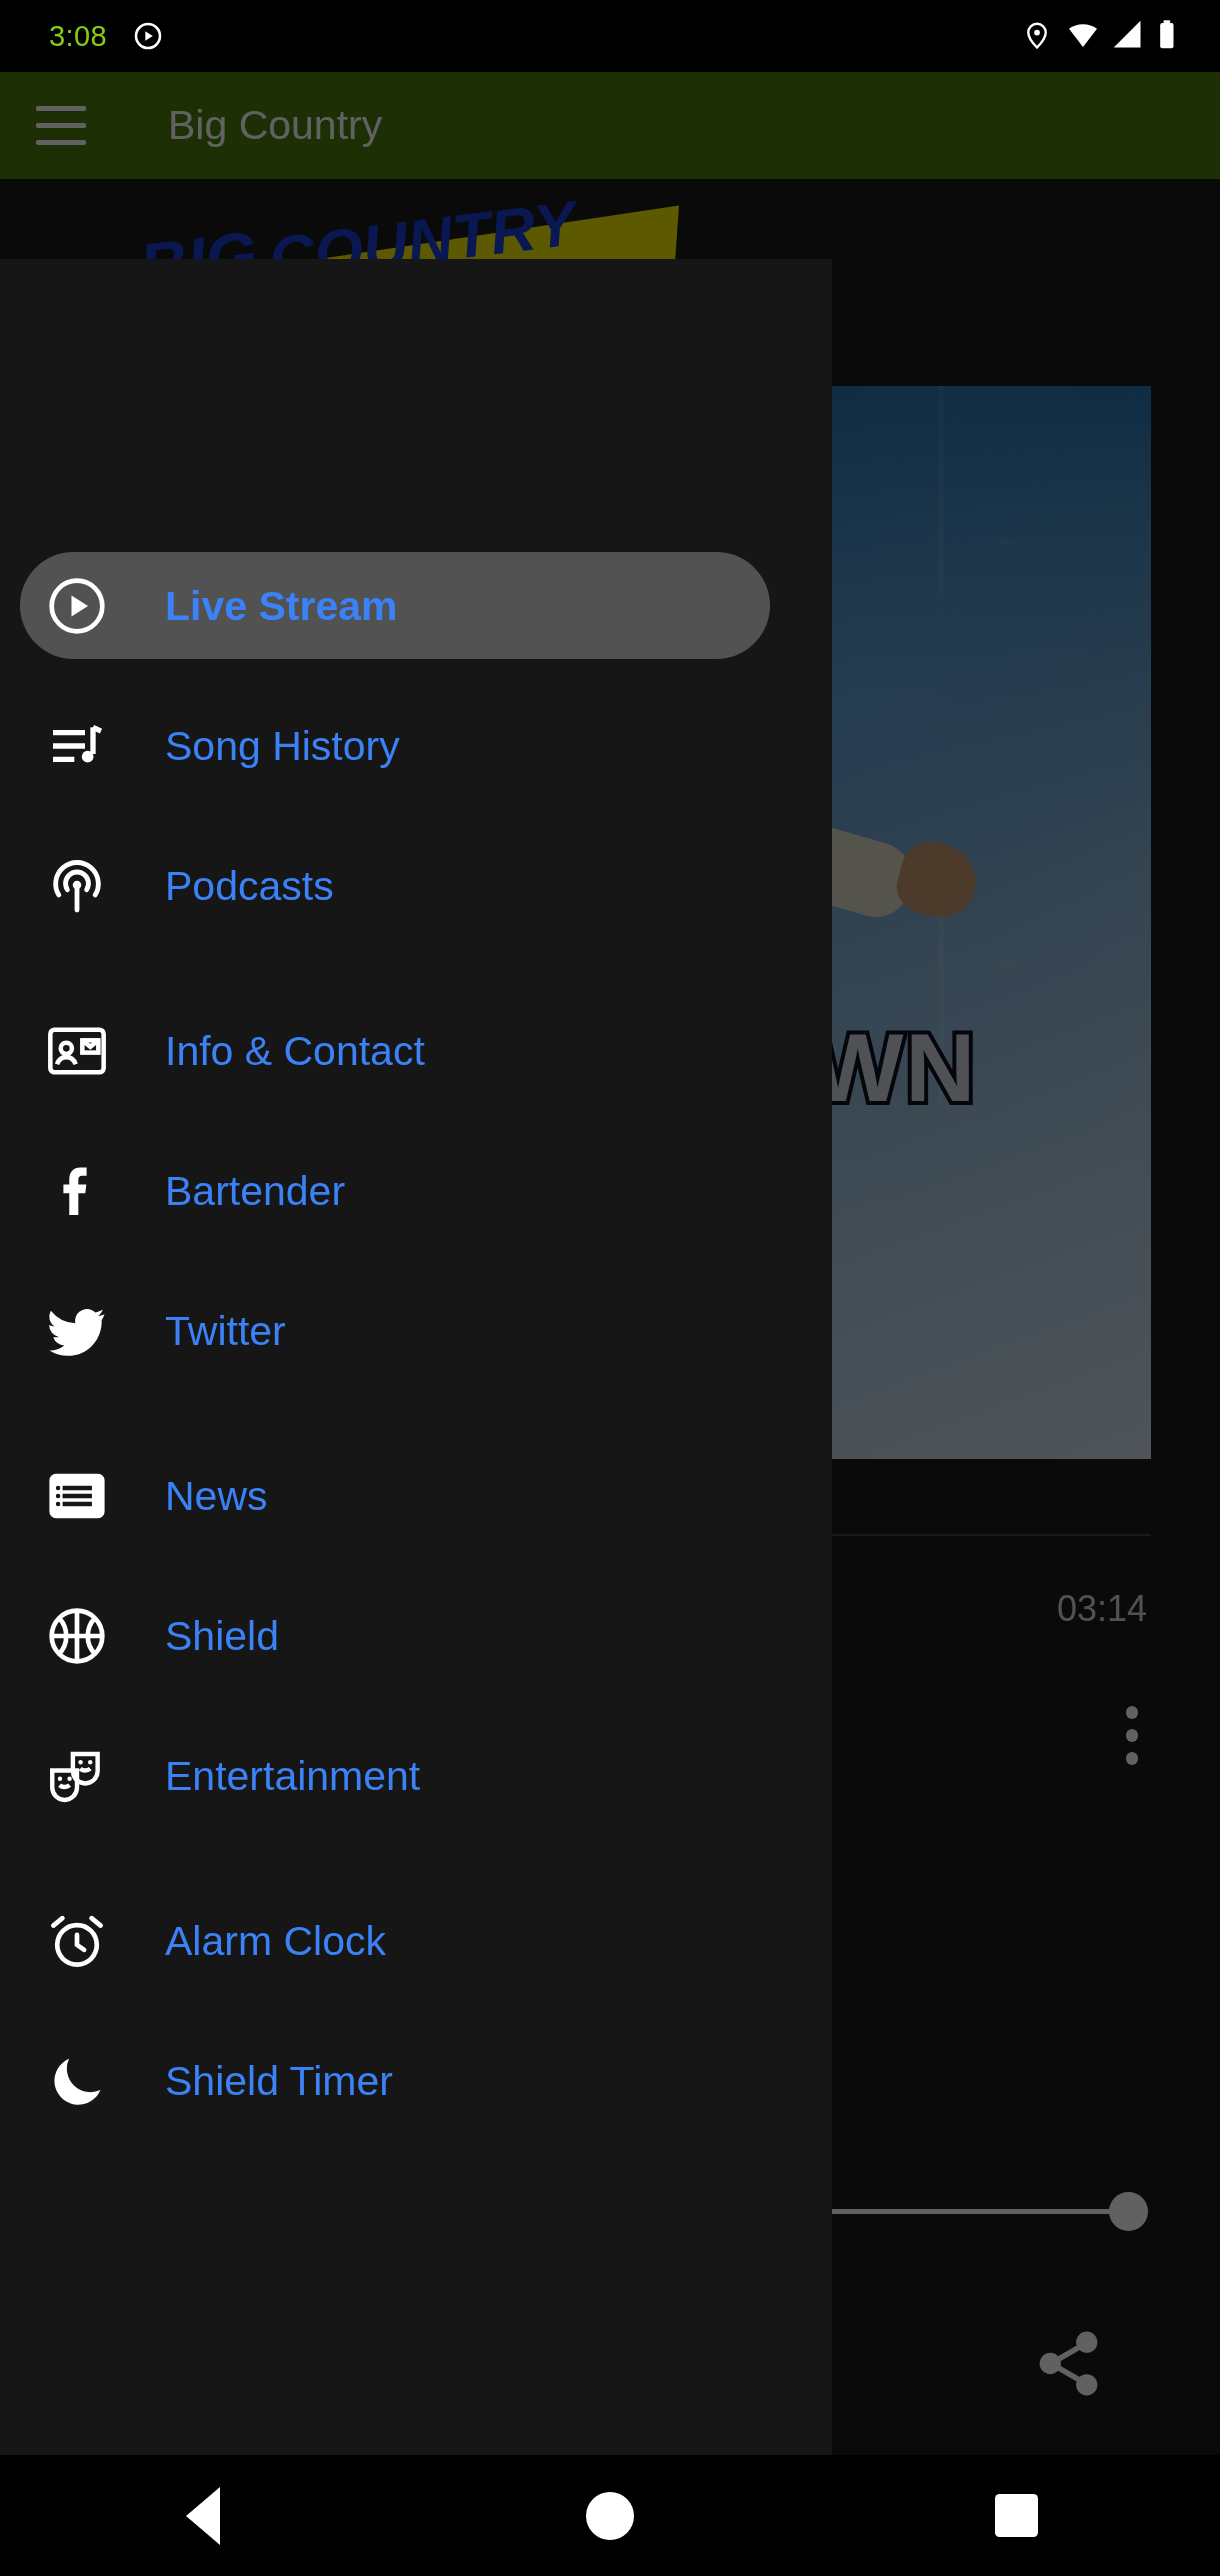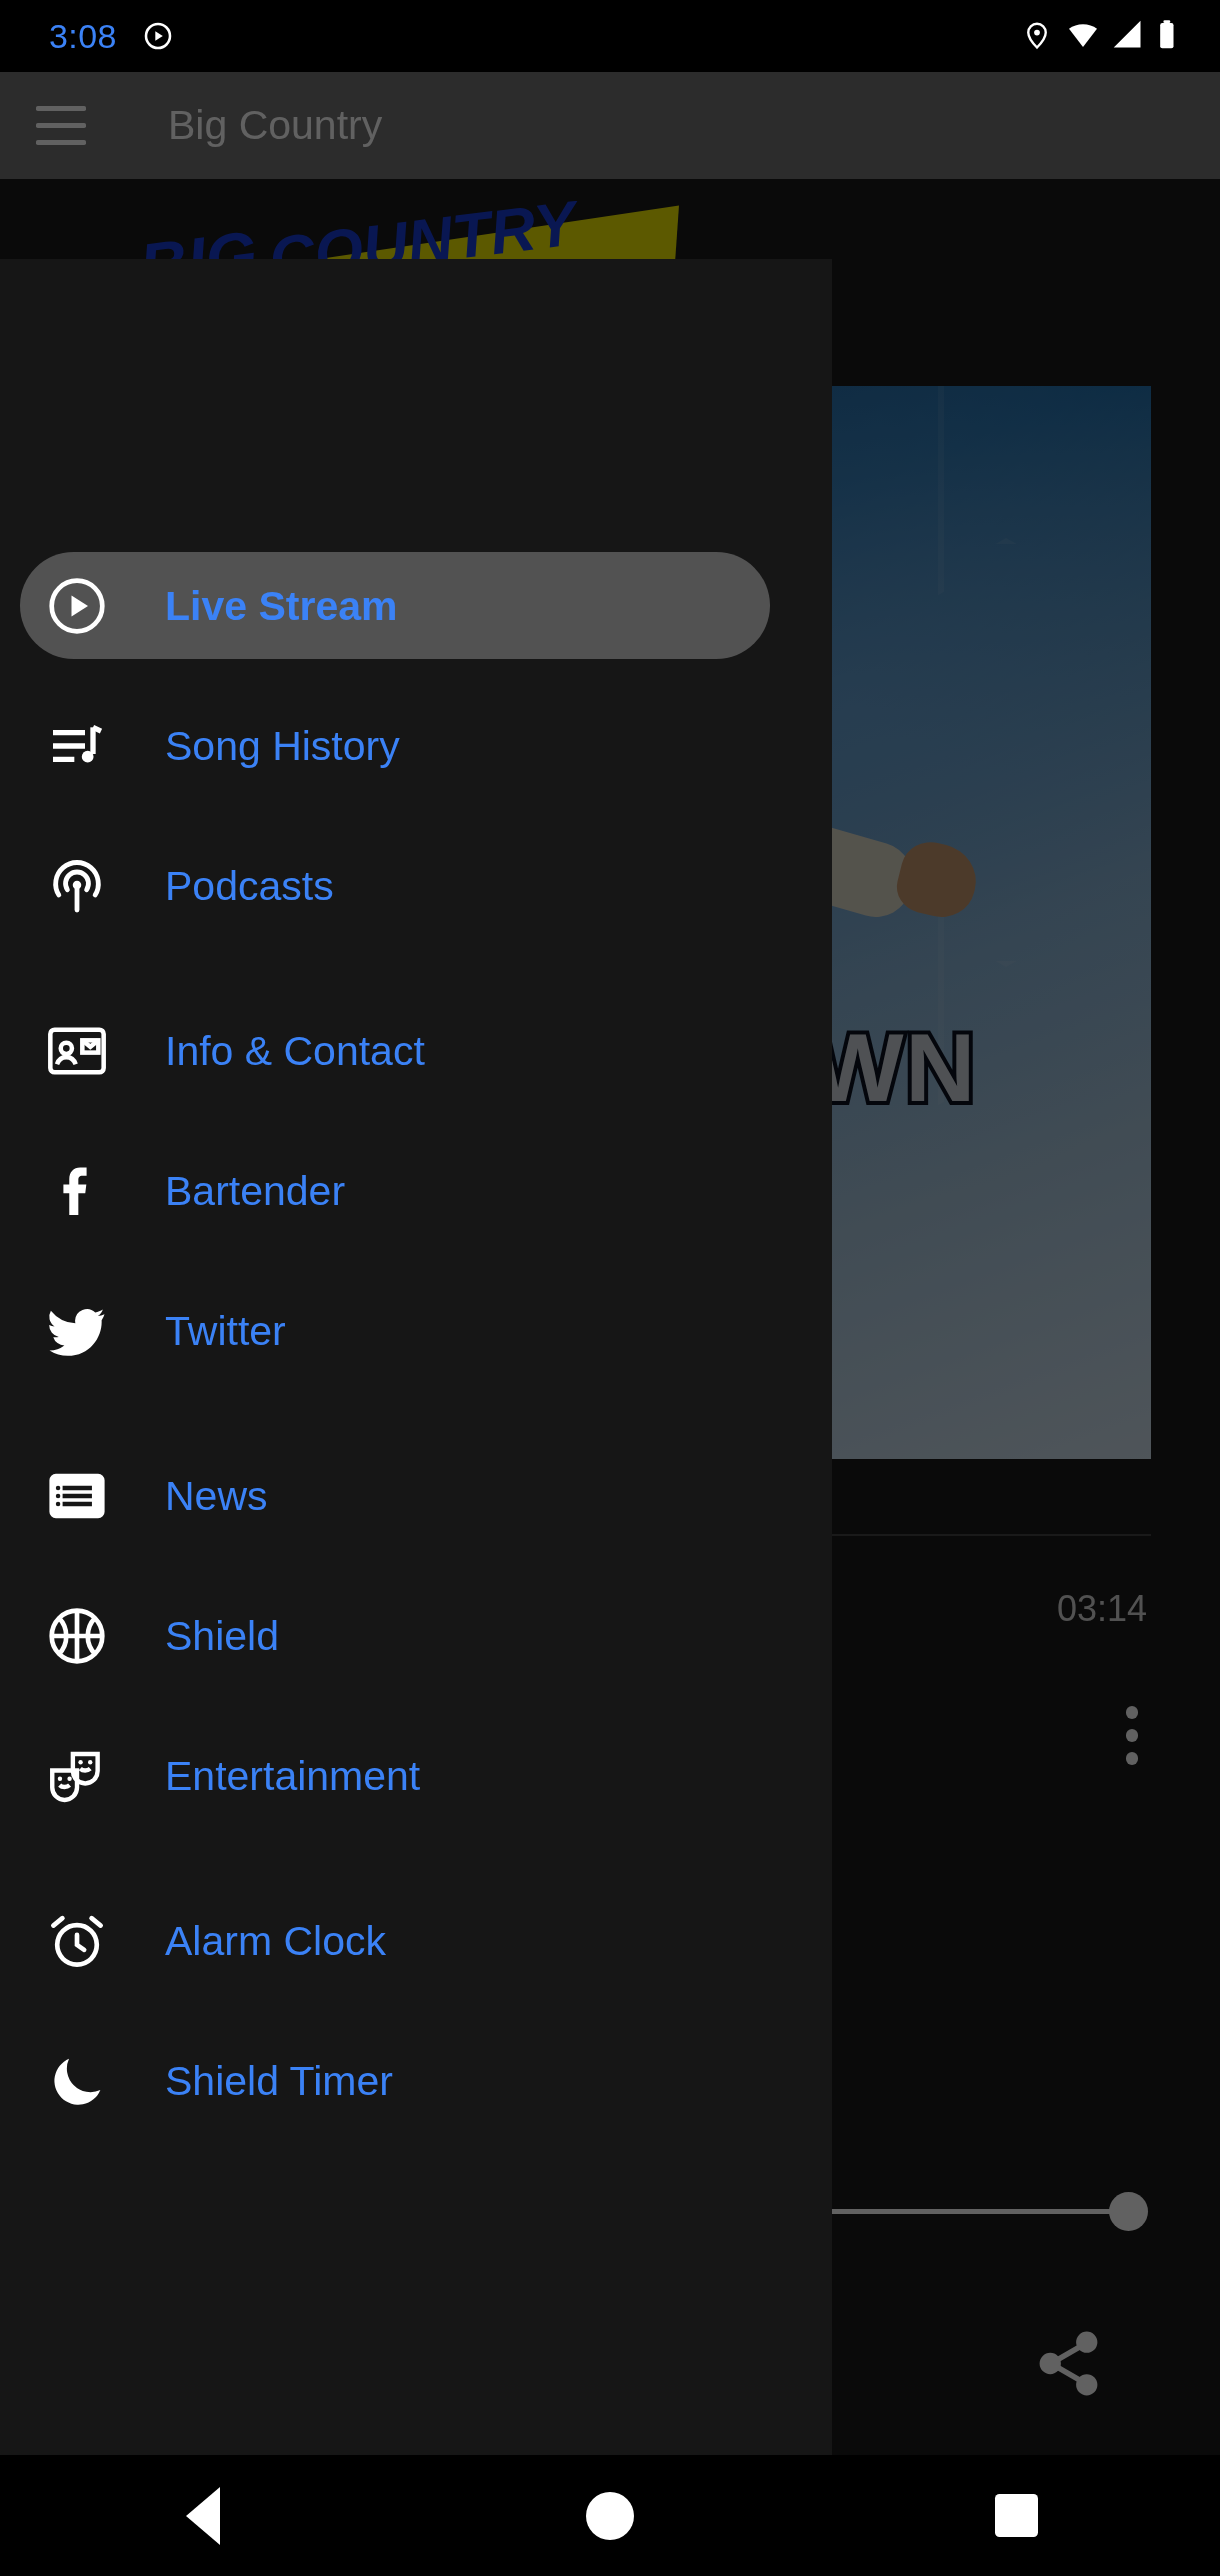--- a/index.html
+++ b/index.html
@@ -3,29 +3,29 @@
 <meta charset="utf-8">
 <style>
   * { margin:0; padding:0; box-sizing:border-box; }
   html,body { width:1220px; height:2576px; background:#000; overflow:hidden;
               font-family:"Liberation Sans", sans-serif; }
   #root { position:relative; width:1220px; height:2576px; background:#000; }
 
   
   .statusbar { position:absolute; left:0; top:0; width:1220px; height:72px;
                background:#000; display:flex; align-items:center; z-index:60; }
-  .sb-time { color:#3b82f6; font-size:34px; margin-left:49px; letter-spacing:0.4px; }
+  .sb-time { color:#84cc16; font-size:29px; margin-left:49px; letter-spacing:0.4px; }
   .sb-playicon { margin-left:25px; width:32px; height:32px; position:relative; }
   .sb-playicon svg { display:block; }
   .sb-right { margin-left:auto; margin-right:43px; display:flex; align-items:center; gap:14.3px; }
 
   
   .app { position:absolute; left:0; top:0; width:1220px; height:2455px; background:#1b1b1b; }
   .appbar { position:absolute; left:0; top:72px; width:1220px; height:107px;
-            background:#737373; display:flex; align-items:center; }
+            background:#4d7c0f; display:flex; align-items:center; }
   .hamburger { width:50px; height:39px; margin-left:36px;
                display:flex; flex-direction:column; justify-content:space-between; }
   .hamburger span { display:block; height:5.4px; background:#fff; border-radius:1.8px; }
   .appbar-title { color:#fff; font-size:41px; margin-left:82px; }
 
   
   .logo-wrap { position:absolute; left:107px; top:201px; width:572px; height:170px; z-index:5; }
   .logo-wrap svg { display:block; }
 
   

